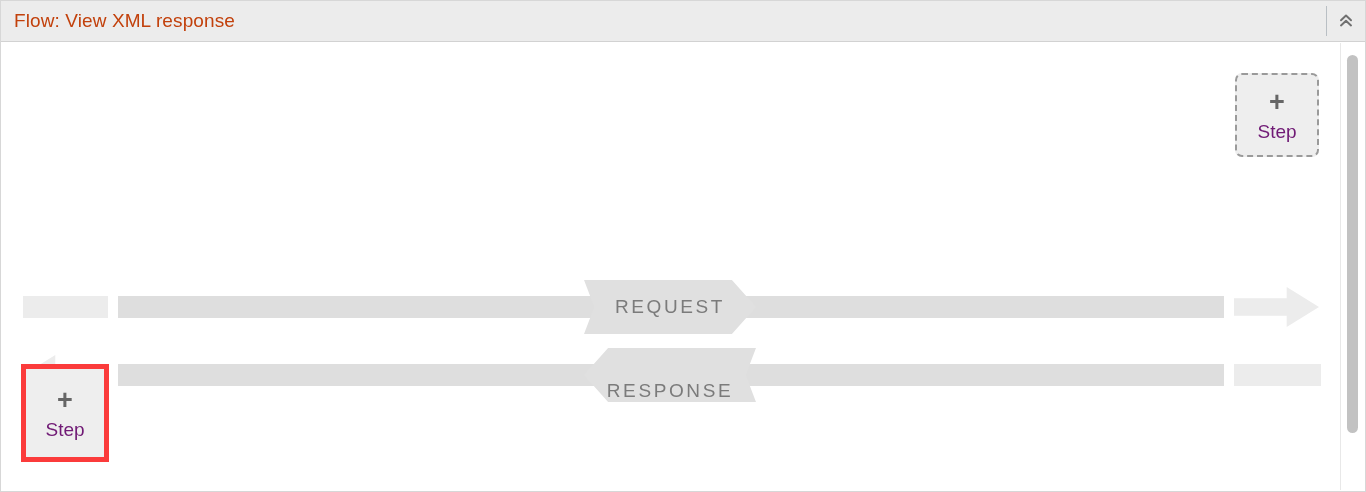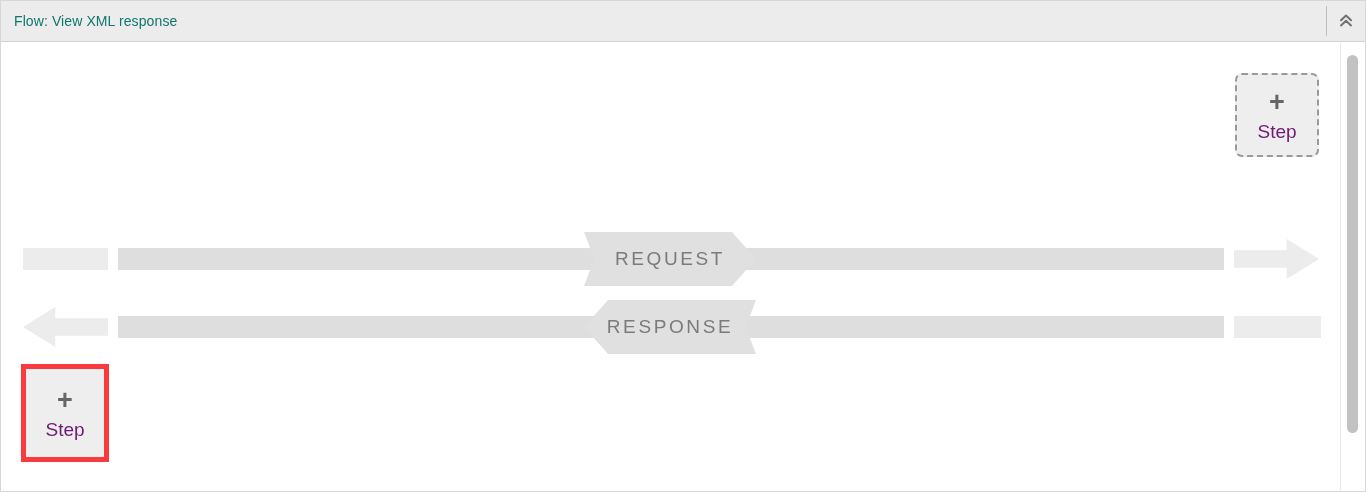--- a/index.html
+++ b/index.html
@@ -34,22 +34,22 @@
     right: 0;
     height: 41px;
     box-sizing: border-box;
     background: #ececec;
     border-bottom: 1px solid #d2d2d2;
     display: flex;
     align-items: center;
   }
   .flow-title {
     margin-left: 13px;
-    font-size: 14px;
-    color: #0f766e;
+    font-size: 19px;
+    color: #c2410c;
     font-weight: 400;
     letter-spacing: 0.1px;
     white-space: nowrap;
   }
   .header-divider {
     position: absolute;
     right: 38px;
     top: 5px;
     bottom: 5px;
     width: 1px;
@@ -134,20 +134,21 @@
     border: 5px solid #fb3b3b;
     background: #eeeeee;
   }
 
   
   .flow-row {
     position: absolute;
     left: 0;
     right: 0;
     height: 22px;
+    margin-top: 48px;
   }
   .row-request  { top: 206px; }
   .row-response { top: 274px; }
 
   .seg {
     position: absolute;
     top: 0;
     height: 22px;
   }
   .seg.light { background: #ececec; }
@@ -248,21 +249,21 @@
       <div class="banner right" style="left:583px; width:172px;">
         <span class="banner-text">REQUEST</span>
       </div>
     </div>
 
     <div class="flow-row row-response">
       <div class="arrow-head left" style="left:22px; width:85px;"></div>
       <div class="seg dark" style="left:117px; width:575px;"></div>
       <div class="seg dark" style="left:700px; width:523px;"></div>
       <div class="seg light" style="left:1233px; width:87px;"></div>
-      <div class="banner left" style="left:583px; width:172px;">
+      <div class="banner left" style="left:583px; width:172px;align-items:flex-end;">
         <span class="banner-text">RESPONSE</span>
       </div>
     </div>
 
     <div class="step-box highlighted">
       <div class="step-inner">
         <span class="step-plus">+</span>
         <span class="step-label">Step</span>
       </div>
     </div>

